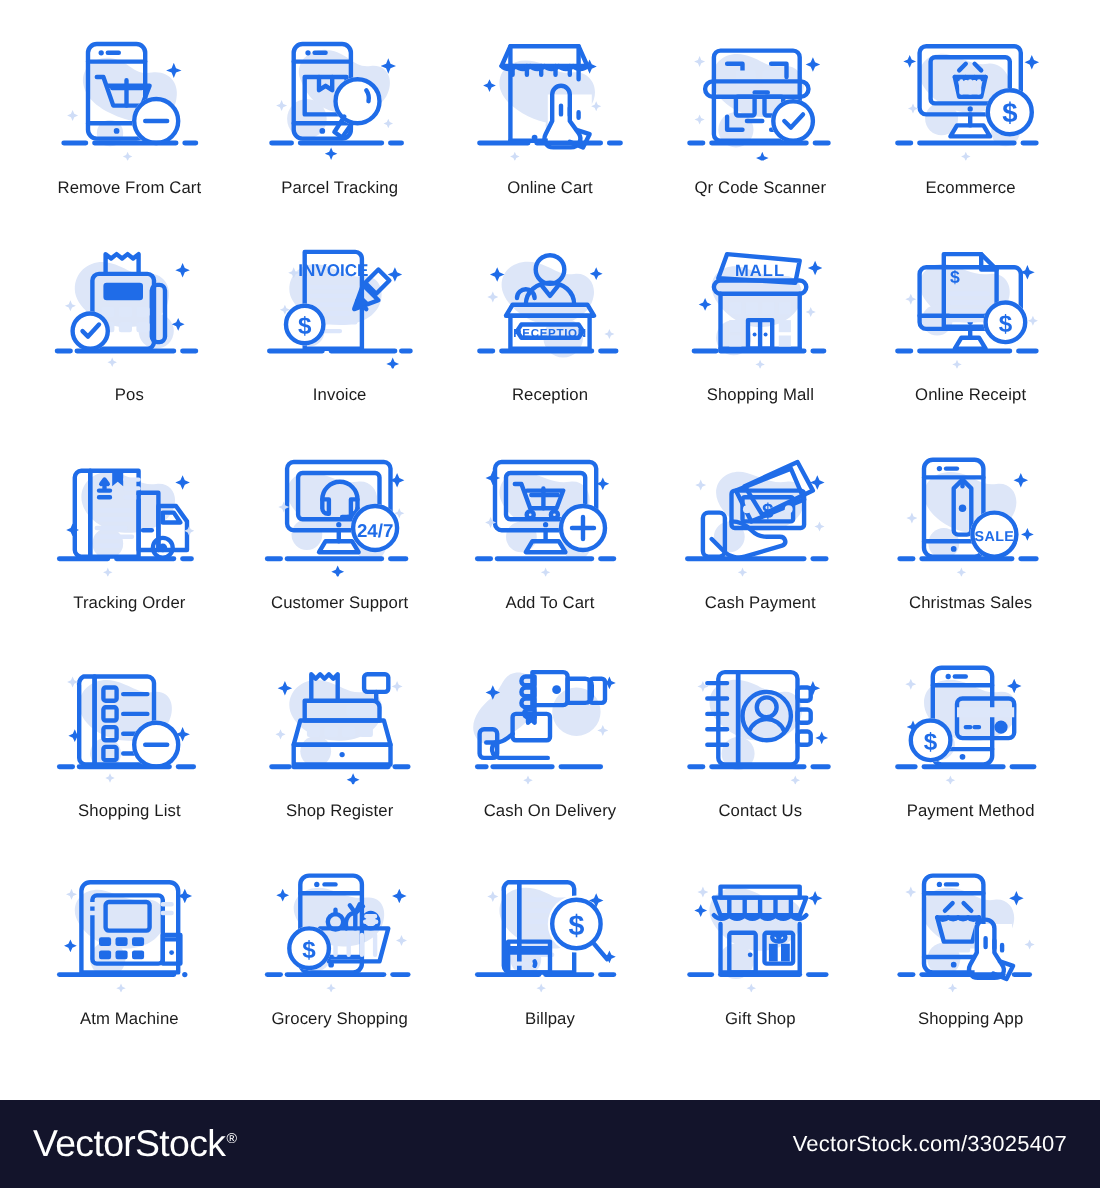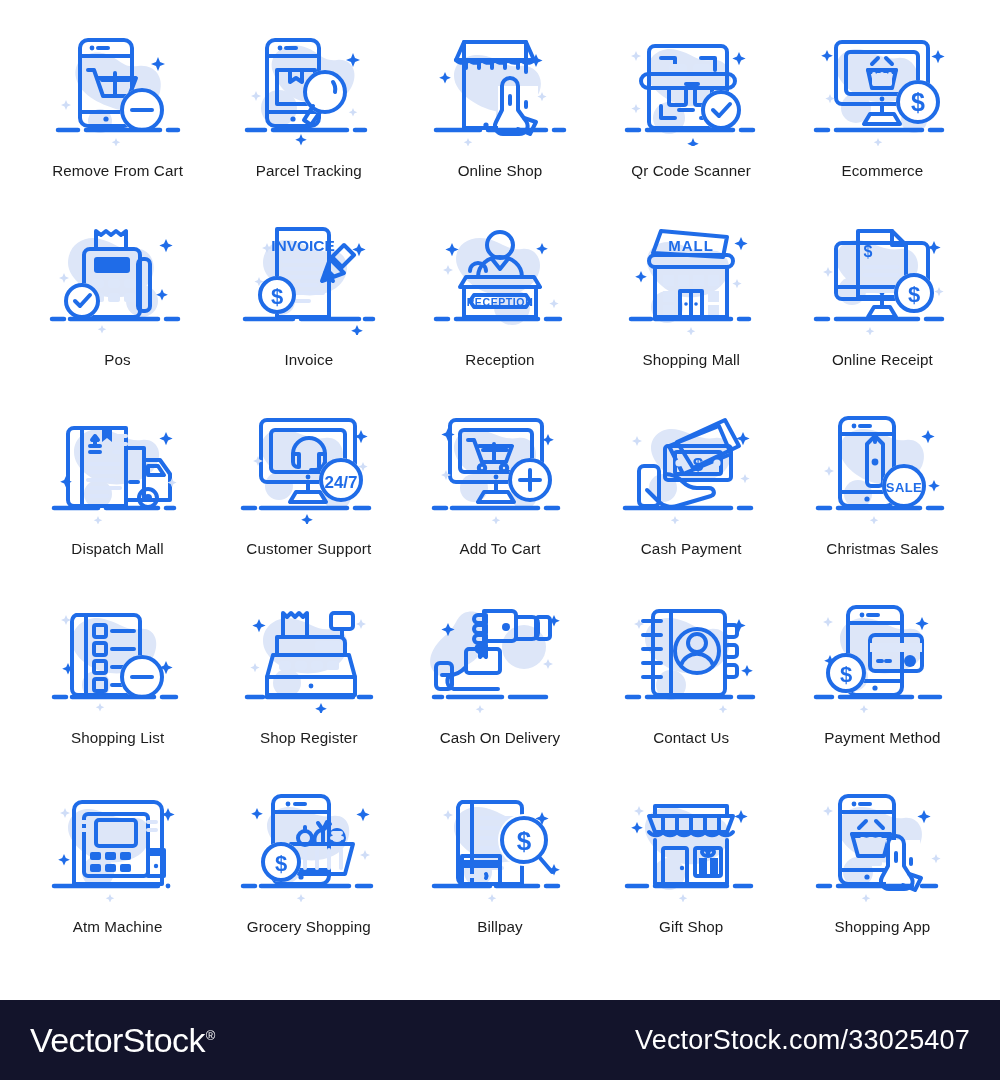--- a/index.html
+++ b/index.html
@@ -81,21 +81,21 @@
   .logo .bold  { font-weight: 400; }
   .logo .reg {
     font-size: 13px;
     vertical-align: super;
     position: relative;
     top: -12px;
     left: 1px;
     font-weight: 400;
   }
   .url {
-    font-size: 27px;
+    font-size: 20px;
     color: #ffffff;
     font-family: "Liberation Sans", sans-serif;
     letter-spacing: .2px;
   }
 
   
   .art .ln {
     fill: none;
     stroke: #1f6ce8;
     stroke-width: 4;
@@ -199,21 +199,21 @@
         <path class="ln" d="M90 70v8M98 72v7M106 76v5"></path>
         <path class="ln" d="M104 92l12 4-6 12-12-5" stroke-width="4"></path>
         <path class="base" d="M16 104h44"></path>
         <path class="base" d="M68 104h58"></path>
         <path class="base" d="M134 104h10"></path>
         <path class="spark" d="M116 28l2 4.5 4.5 2-4.5 2-2 4.5-2-4.5-4.5-2 4.5-2z"></path>
         <path class="spark" d="M25 46l1.8 4 4 1.8-4 1.8-1.8 4-1.8-4-4-1.8 4-1.8z"></path>
         <path class="spark-pale" d="M122 66l1.4 3.2 3.2 1.4-3.2 1.4-1.4 3.2-1.4-3.2-3.2-1.4 3.2-1.4z"></path>
         <path class="spark-pale" d="M48 112l1.3 3 3 1.3-3 1.3-1.3 3-1.3-3-3-1.3 3-1.3z"></path>
       </svg>
-      <div class="caption">Online Shop</div>
+      <div class="caption">Online Cart</div>
     </div>
 
     <div class="cell">
       <svg class="art" viewBox="0 0 160 120">
         <path class="blob" d="M36 46c0-16 14-26 30-22s20 12 34 10 24 12 18 26-24 22-42 20-40-18-40-34z"></path>
         <circle class="blob" cx="58" cy="92" r="16"></circle>
         <rect class="ln" x="38" y="20" width="78" height="82" rx="6"></rect>
         <path class="ln" d="M50 32h14v12M90 32h14v12M50 80v12h14M104 80v12h-14" stroke-width="4"></path>
         <rect class="fillpale" x="58" y="38" width="18" height="14" rx="2"></rect>
         <rect class="fillpale" x="82" y="38" width="18" height="14" rx="2"></rect>
@@ -415,21 +415,21 @@
         <circle class="ln" cx="110" cy="94" r="9" fill="#ffffff"></circle>
         <circle class="fillblue" cx="110" cy="94" r="4"></circle>
         <path class="base" d="M16 104h44"></path>
         <path class="base" d="M68 104h52"></path>
         <path class="base" d="M128 104h8"></path>
         <path class="spark" d="M128 28l2 4.6 4.6 2-4.6 2-2 4.6-2-4.6-4.6-2 4.6-2z"></path>
         <path class="spark" d="M28 72l1.8 4 4 1.8-4 1.8-1.8 4-1.8-4-4-1.8 4-1.8z"></path>
         <path class="spark-pale" d="M134 74l1.4 3.2 3.2 1.4-3.2 1.4-1.4 3.2-1.4-3.2-3.2-1.4 3.2-1.4z"></path>
         <path class="spark-pale" d="M60 112l1.3 3 3 1.3-3 1.3-1.3 3-1.3-3-3-1.3 3-1.3z"></path>
       </svg>
-      <div class="caption">Dispatch Mall</div>
+      <div class="caption">Tracking Order</div>
     </div>
 
     <div class="cell">
       <svg class="art" viewBox="0 0 160 120">
         <path class="blob" d="M32 44c0-14 14-22 28-18s22 10 36 8 22 12 16 26-24 20-42 18-38-20-38-34z"></path>
         <circle class="blob" cx="50" cy="82" r="14"></circle>
         <circle class="blob" cx="108" cy="92" r="14"></circle>
         <rect class="ln" x="32" y="16" width="94" height="62" rx="6"></rect>
         <rect class="ln" x="42" y="26" width="74" height="42" rx="4" fill="#ffffff"></rect>
         <circle class="fillblue" cx="79" cy="73" r="2.4"></circle>

